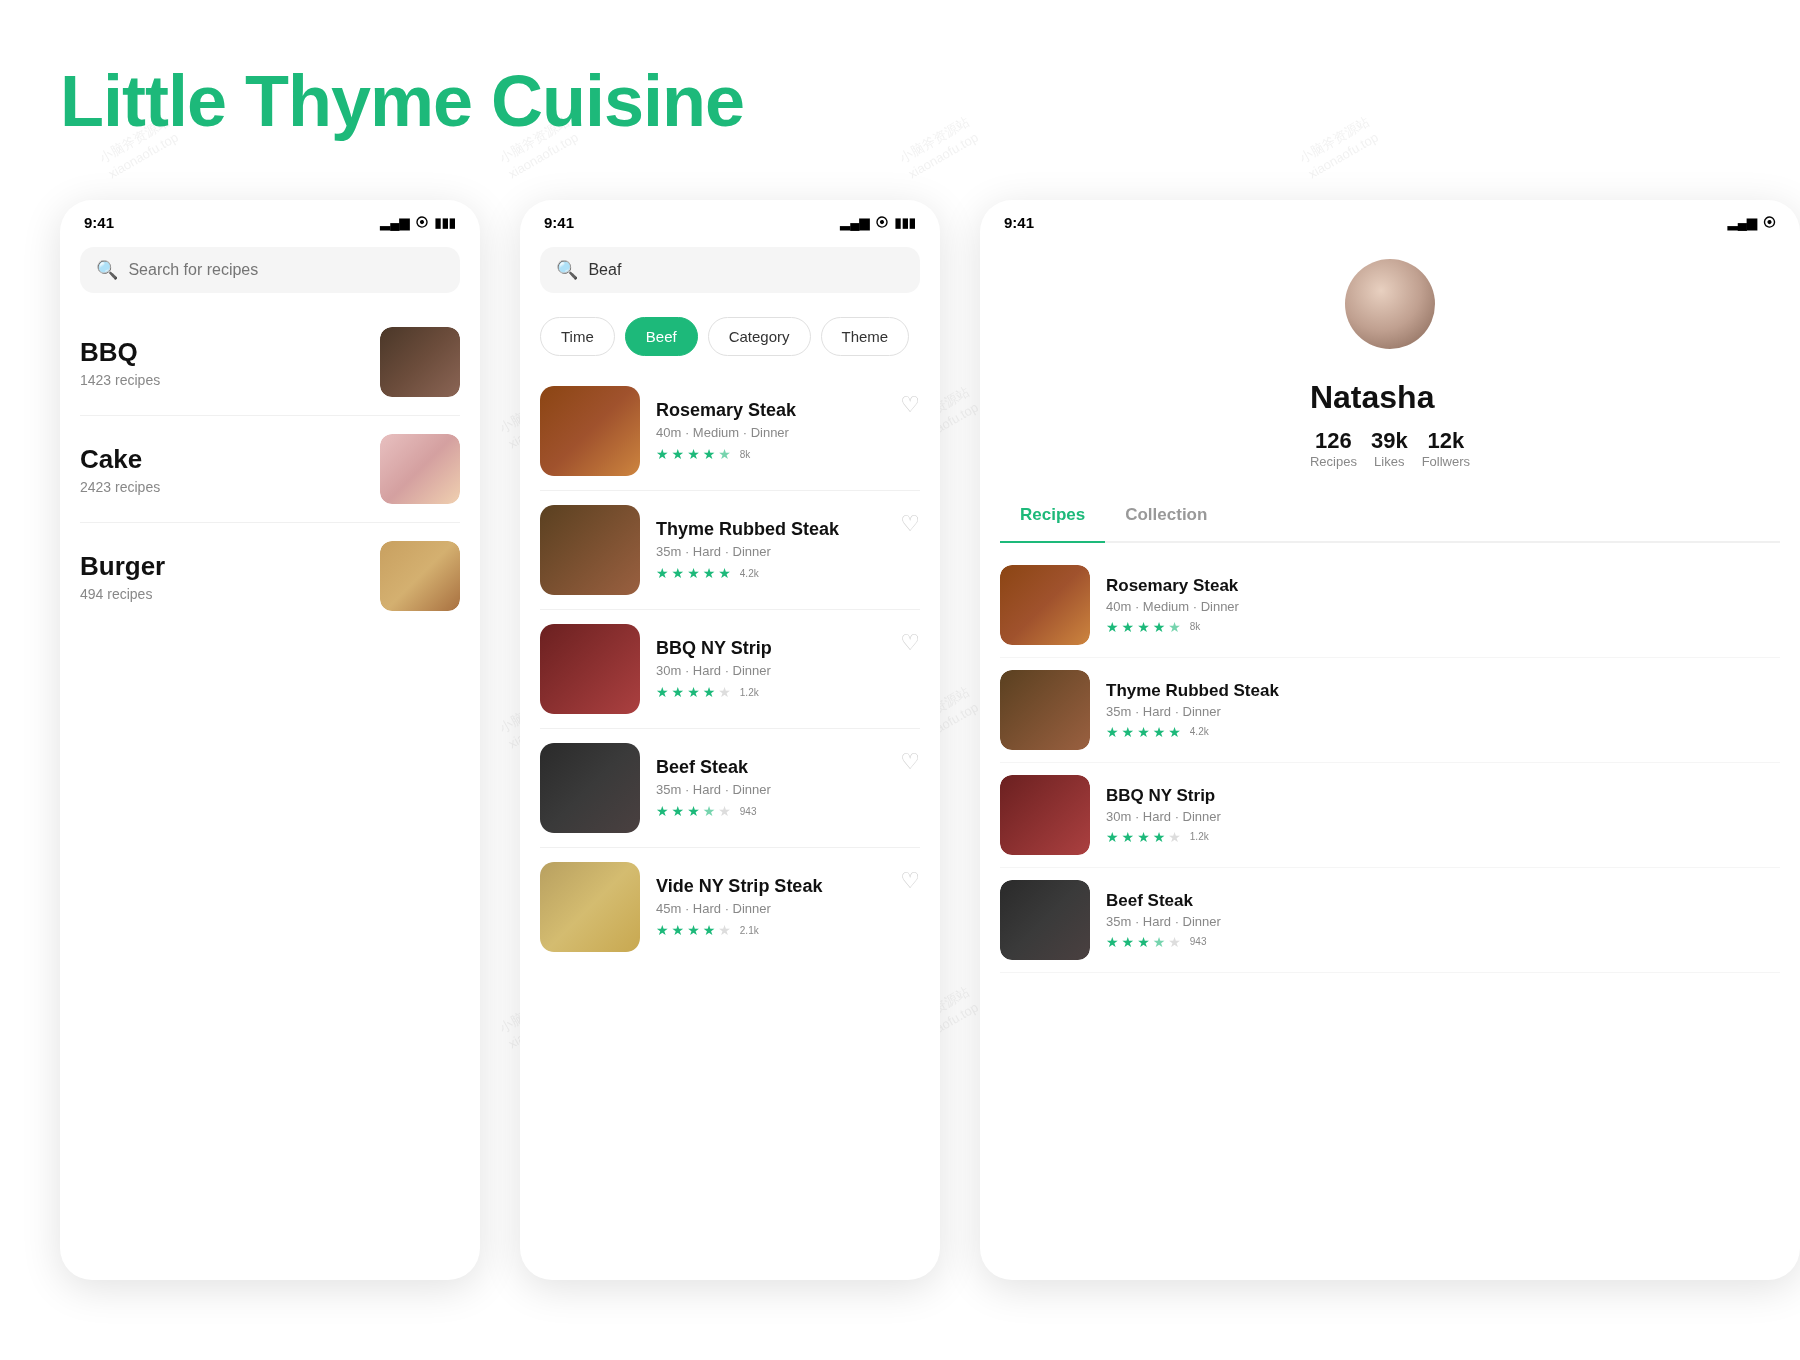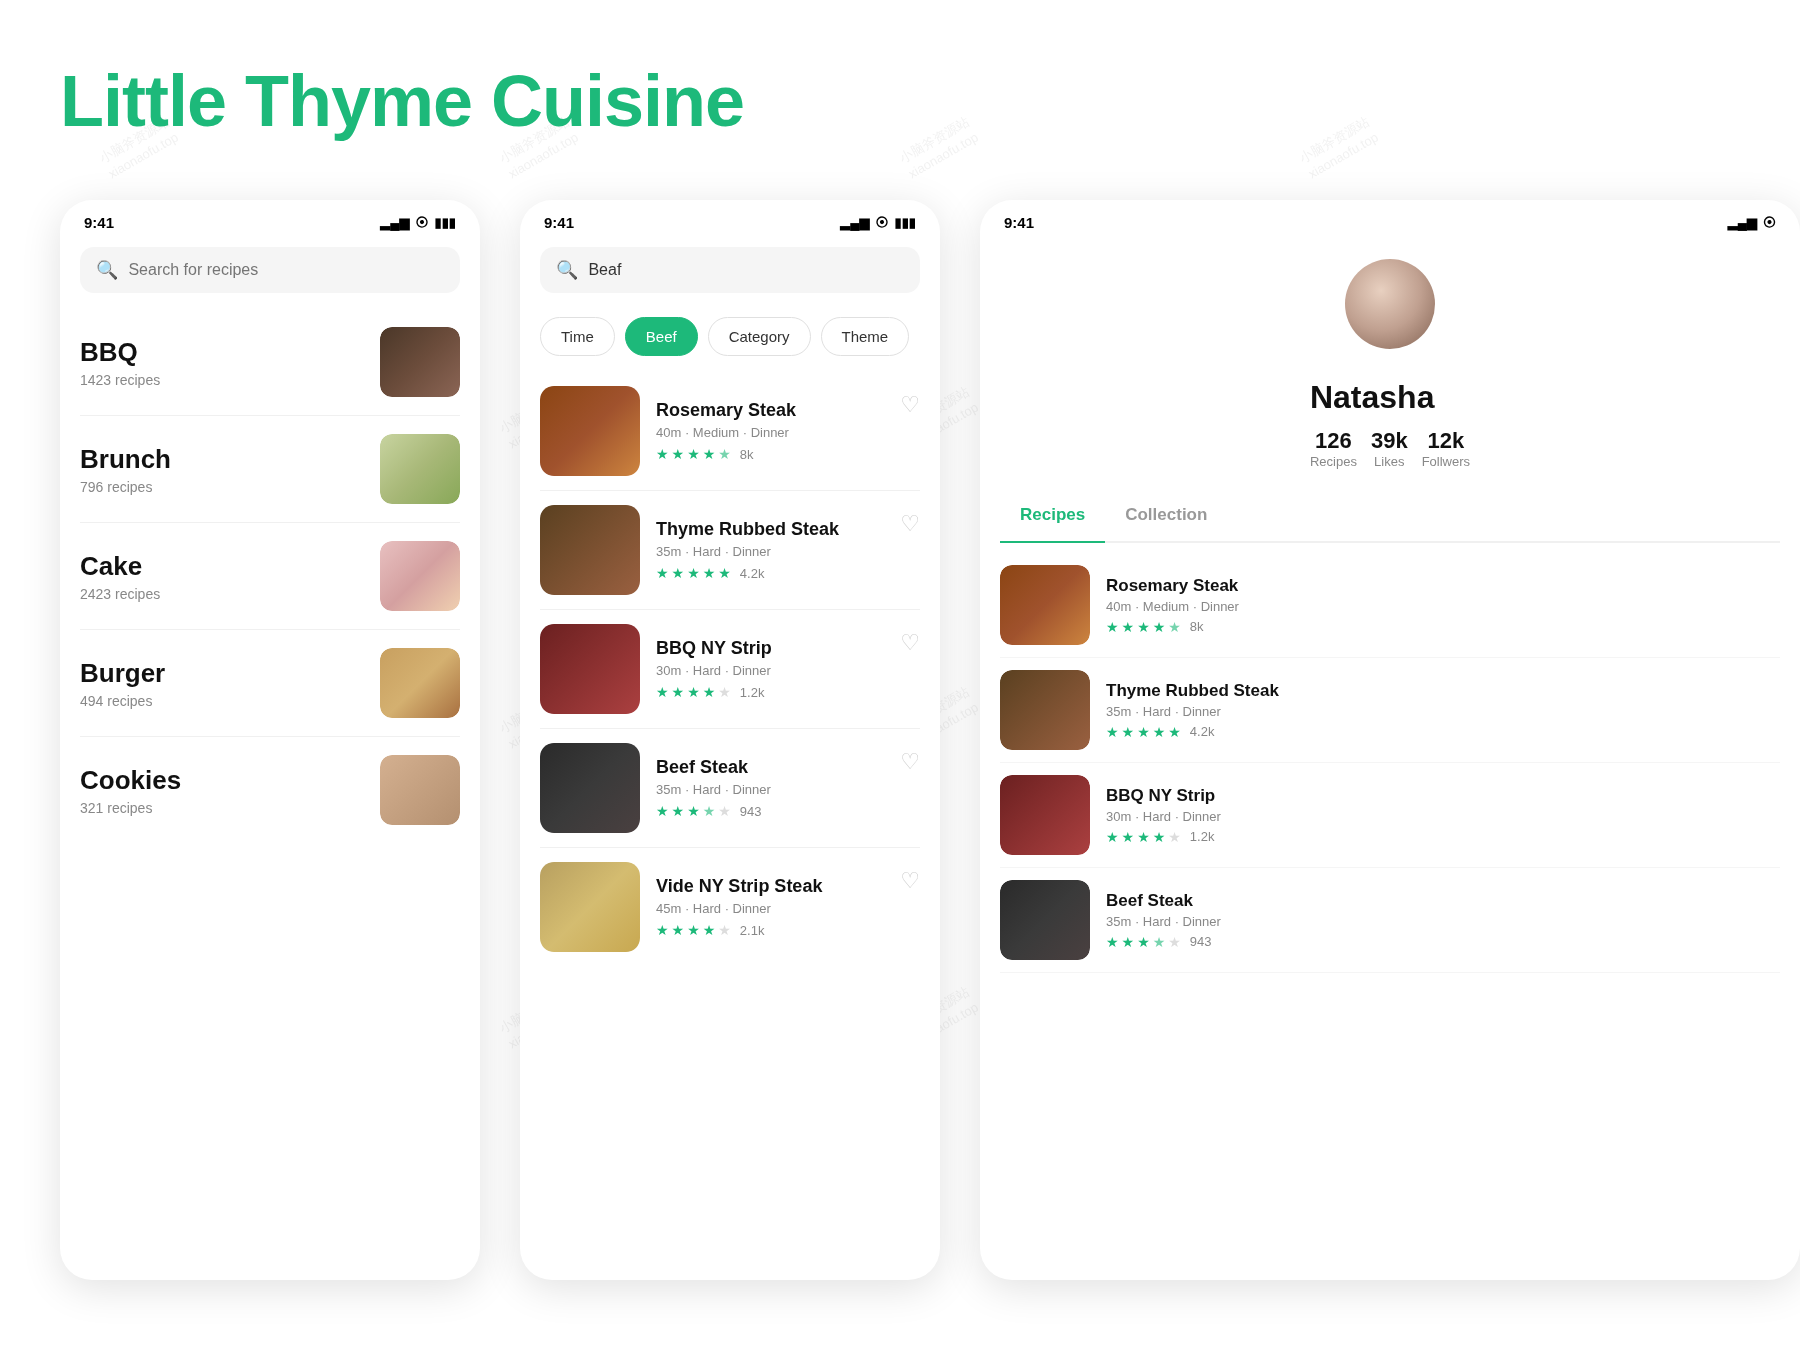--- a/index.html
+++ b/index.html
@@ -221,21 +221,21 @@
     }
     .stars {
       display: flex;
       align-items: center;
       gap: 3px;
     }
     .star { color: #1db97a; font-size: 14px; }
     .star.half { color: #1db97a; opacity: 0.6; }
     .star.empty { color: #ddd; }
     .rating-count {
-      font-size: 13px;
+      font-size: 10px;
       color: #888;
       margin-left: 6px;
     }
     .heart-icon {
       position: absolute;
       right: 0;
       top: 20px;
       font-size: 22px;
       color: #ccc;
     }
@@ -404,52 +404,34 @@
     <div class="category-info">
       <h3>BBQ</h3>
       <p>1423 recipes</p>
     </div>
     <div class="category-thumb">
       <div class="food-img img-bbq"></div>
     </div>
   </div>
       <div class="category-item">
     <div class="category-info">
-      <h3>Brunch</h3>
-      <p>796 recipes</p>
-    </div>
-    <div class="category-thumb">
-      <div class="food-img img-brunch"></div>
-    </div>
-  </div>
-      <div class="category-item">
-    <div class="category-info">
       <h3>Cake</h3>
       <p>2423 recipes</p>
     </div>
     <div class="category-thumb">
       <div class="food-img img-cake"></div>
     </div>
   </div>
       <div class="category-item">
     <div class="category-info">
       <h3>Burger</h3>
       <p>494 recipes</p>
     </div>
     <div class="category-thumb">
       <div class="food-img img-burger"></div>
-    </div>
-  </div>
-      <div class="category-item">
-    <div class="category-info">
-      <h3>Cookies</h3>
-      <p>321 recipes</p>
-    </div>
-    <div class="category-thumb">
-      <div class="food-img img-cookies"></div>
     </div>
   </div>
     </div>
 </div>
 
 <div class="phone-screen screen2">
 
   <div class="status-bar">
     <span>9:41</span>
     <div class="status-icons">

